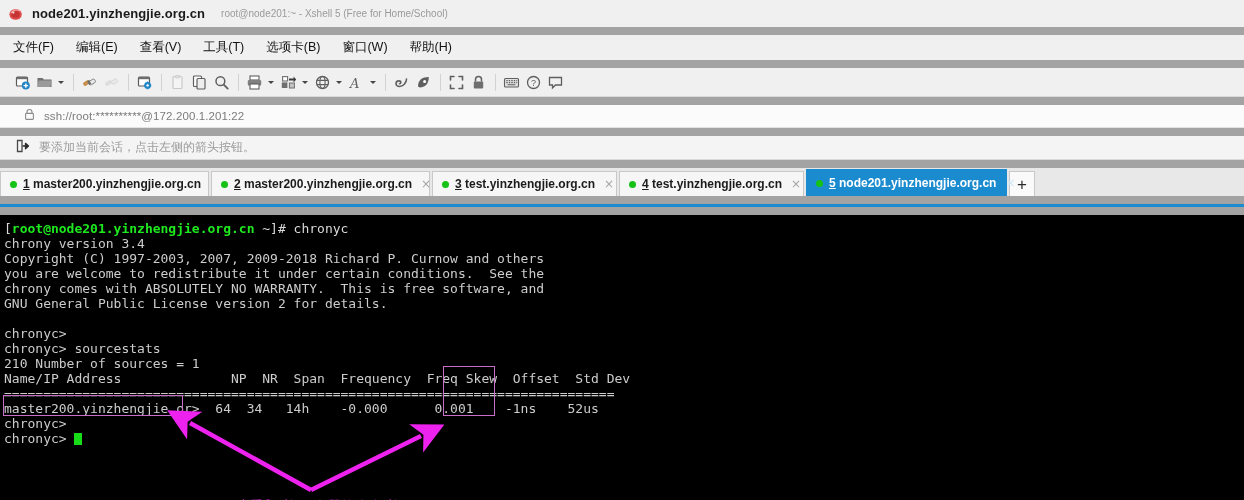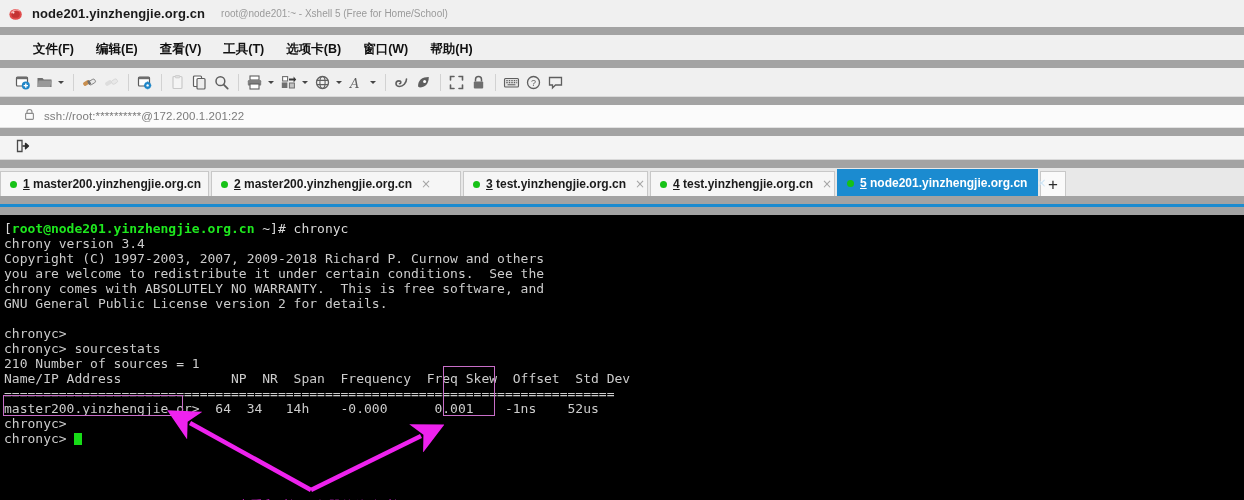--- a/index.html
+++ b/index.html
@@ -23,22 +23,22 @@
   .title-main{
     font-size:13px;font-weight:bold;color:#1a1a1a;letter-spacing:0.1px;
     white-space:nowrap;
   }
   .title-sub{
     font-size:10px;color:#9a9a9a;margin-left:16px;white-space:nowrap;
   }
 
   
   .menubar{
-    height:25px;background:#f0f0f0;display:flex;align-items:flex-end;
-    padding-left:22px;box-sizing:border-box;flex:0 0 25px;font-weight:bold;
+    height:25px;background:#f0f0f0;display:flex;align-items:center;
+    padding-left:2px;box-sizing:border-box;flex:0 0 25px;
   }
   .menu-item{
     font-size:12.5px;color:#111;padding:2px 11px;white-space:nowrap;cursor:default;
   }
 
   
   .toolbar{
     height:29px;background:#f0f0f0;display:flex;align-items:center;
     padding-left:12px;box-sizing:border-box;flex:0 0 29px;
     border-bottom:1px solid #dadada;
@@ -350,30 +350,31 @@
     <span class="addr-text">ssh://root:**********@172.200.1.201:22</span>
   </div>
 
   <div class="hintbar">
     <span>
       <svg width="14" height="14" viewBox="0 0 14 14">
         <path d="M1.5 1.5h4.5v11H1.5z" fill="none" stroke="#4a4a4a" stroke-width="1.3"></path>
         <path d="M6.5 7h5M9.5 4.3L12.5 7l-3 2.7z" fill="#2b2b2b" stroke="#2b2b2b" stroke-width="1.3" stroke-linejoin="round"></path>
       </svg>
     </span>
+    <span class="hint-text">要添加当前会话，点击左侧的箭头按钮。</span>
   </div>
 
   <div class="tabstrip">
     <div class="tab" style="width:209px">
       <span class="dot"></span>
       <span class="label"><span class="num">1</span><span> master200.yinzhengjie.org.cn</span></span>
       <span class="close">×</span>
     </div>
 
-    <div class="tab" style="width:250px">
+    <div class="tab" style="width:219px">
       <span class="dot"></span>
       <span class="label"><span class="num">2</span><span> master200.yinzhengjie.org.cn</span></span>
       <span class="close">×</span>
     </div>
 
     <div class="tab" style="width:185px">
       <span class="dot"></span>
       <span class="label"><span class="num">3</span><span> test.yinzhengjie.org.cn</span></span>
       <span class="close">×</span>
     </div>

